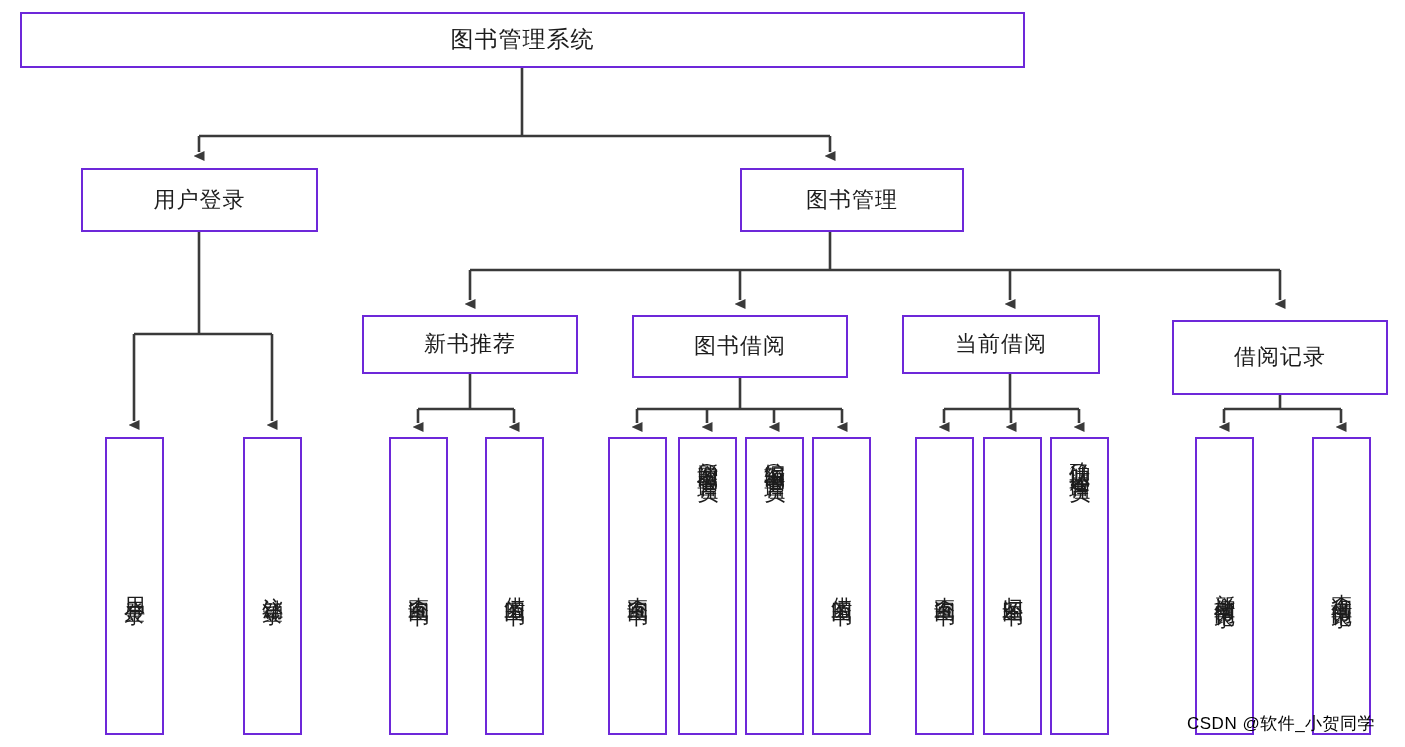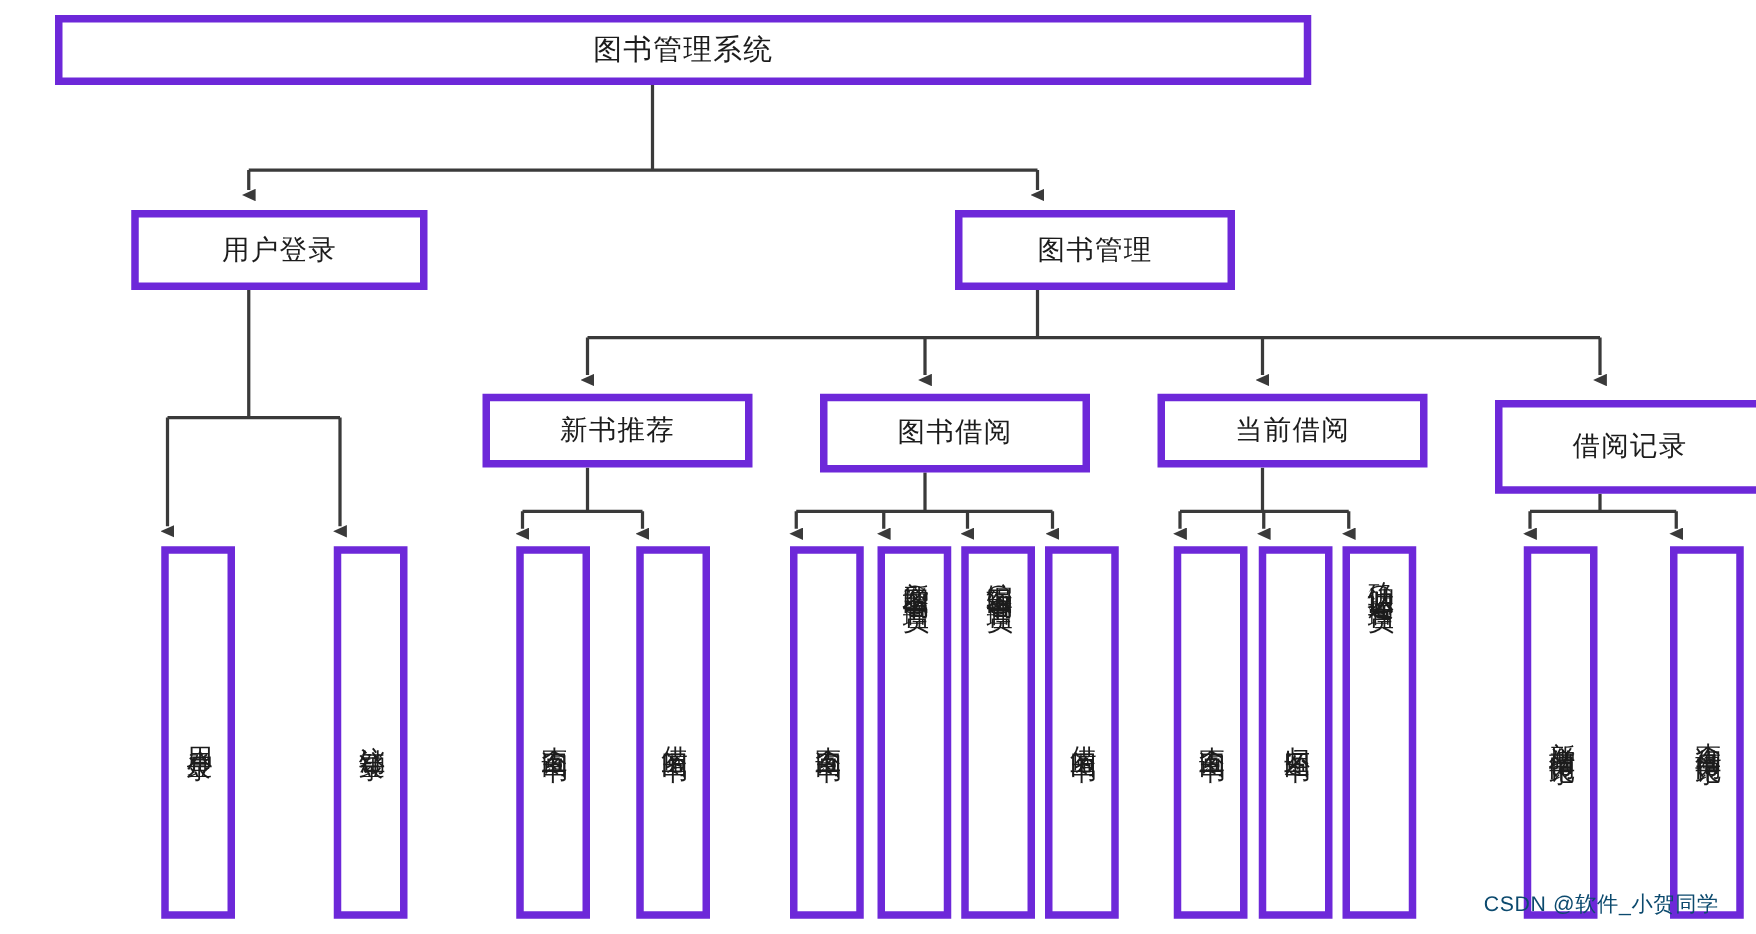--- a/index.html
+++ b/index.html
@@ -24,27 +24,26 @@
     left: 0;
     top: 0;
     width: 1405px;
     height: 747px;
     pointer-events: none;
   }
   .node {
     position: absolute;
     box-sizing: border-box;
     background: #ffffff;
-    border: 6px solid #6d28d9;
+    border: 2px solid #6d28d9;
     display: flex;
     align-items: center;
     justify-content: center;
     color: #1c1c1c;
     overflow: hidden;
-    margin-left: 24px;
   }
   .node-h {
     font-size: 22px;
     letter-spacing: 1px;
     line-height: 1.2;
   }
   .node-root {
     font-size: 23px;
   }
   .node-v {
@@ -59,21 +58,21 @@
     justify-content: flex-start;
   }
   .node-v.centered {
     justify-content: center;
   }
   .watermark {
     position: absolute;
     left: 1187px;
     top: 712px;
     font-size: 17px;
-    color: #0c4a6e;
+    color: #000000;
     white-space: nowrap;
     letter-spacing: 0.5px;
   }
 </style>
 </head>
 <body>
 
 <div id="diagram-root">
 
   <svg class="edges" viewBox="0 0 1405 747" xmlns="http://www.w3.org/2000/svg">
@@ -136,21 +135,21 @@
   <div class="node node-h" style="left:740px; top:168px; width:224px; height:64px;">
     <span>图书管理</span>
   </div>
 
   <div class="node node-h" style="left:362px; top:315px; width:216px; height:59px;text-align:right;">
     <span>新书推荐</span>
   </div>
   <div class="node node-h" style="left:632px; top:315px; width:216px; height:63px;">
     <span>图书借阅</span>
   </div>
-  <div class="node node-h" style="left:902px; top:315px; width:216px; height:59px;text-align:center;">
+  <div class="node node-h" style="left:902px; top:315px; width:198px; height:59px;text-align:center;">
     <span>当前借阅</span>
   </div>
   <div class="node node-h" style="left:1172px; top:320px; width:216px; height:75px;">
     <span>借阅记录</span>
   </div>
 
   <div class="node node-v centered" style="left:105px; top:437px; width:59px; height:298px;">
     <span>用户登录</span>
   </div>
   <div class="node node-v centered" style="left:243px; top:437px; width:59px; height:298px;">

